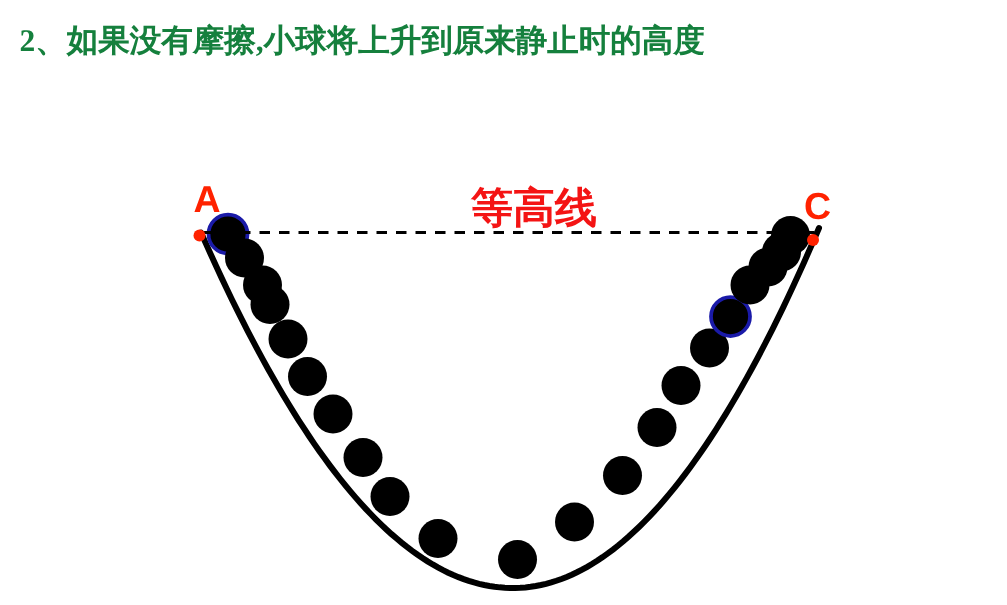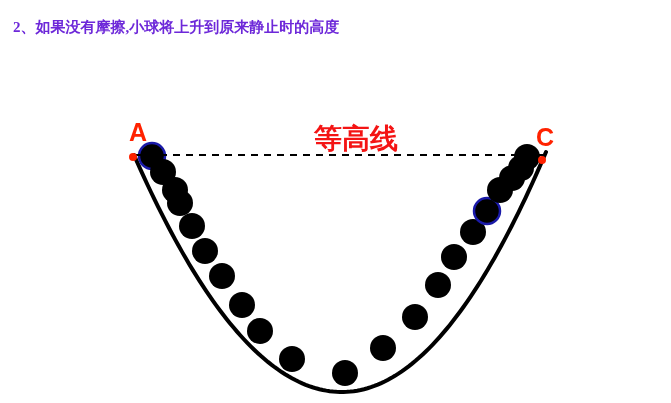--- a/index.html
+++ b/index.html
@@ -19,23 +19,23 @@
     left: 0; top: 0;
     width: 671px;
     height: 403px;
     background: #ffffff;
   }
   #title-line {
     position: absolute;
     left: 13px;
     top: 14px;
     font-family: "Liberation Serif", "DejaVu Serif", serif;
-    font-size: 15px;
+    font-size: 21px;
     font-weight: bold;
-    color: #6d28d9;
+    color: #15803d;
     letter-spacing: 0px;
     white-space: nowrap;
     line-height: 26px;
   }
   #diagram {
     position: absolute;
     left: 0;
     top: 0;
     width: 671px;
     height: 403px;

